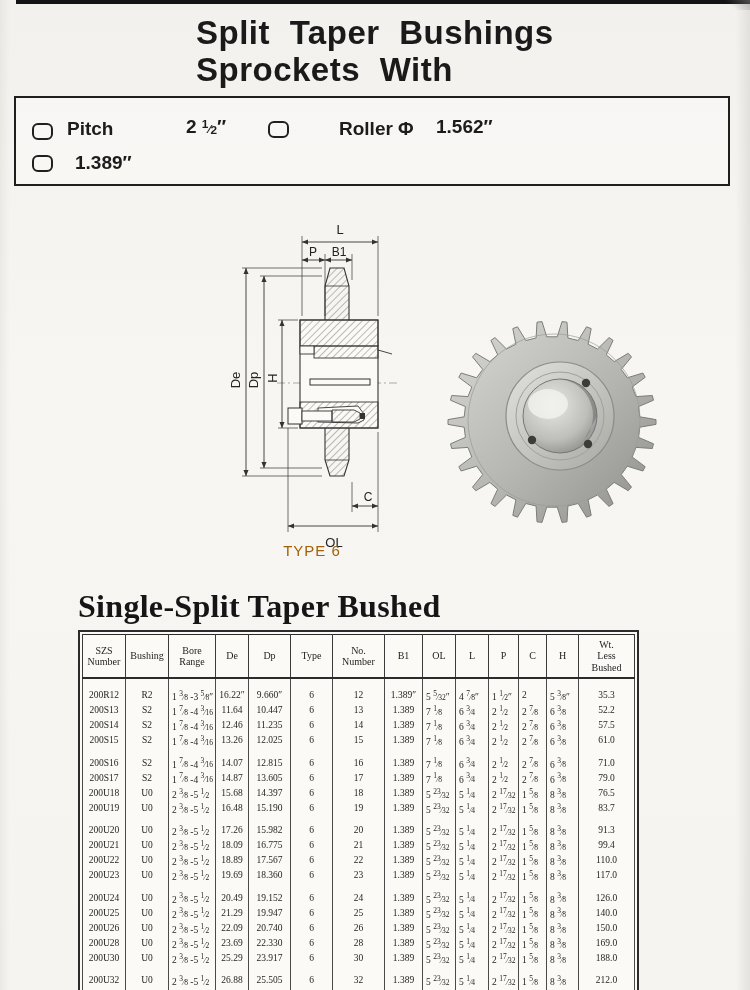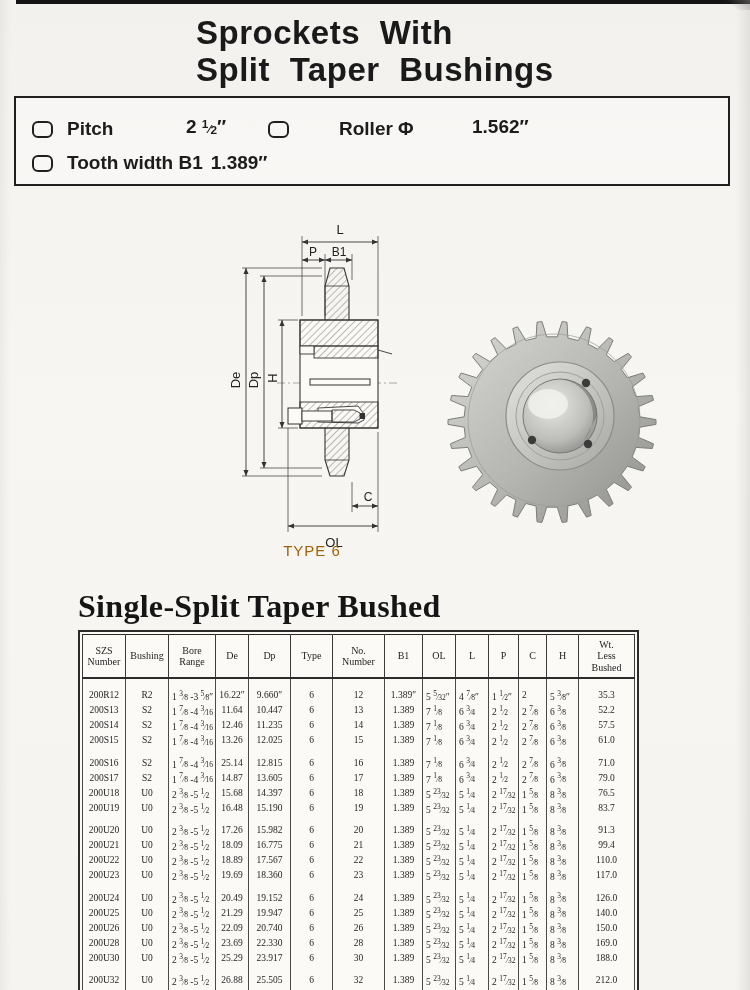--- a/index.html
+++ b/index.html
@@ -55,42 +55,41 @@
   td .fr .nu{vertical-align:.5em;}
   td .fr .de{vertical-align:-.05em;}
 </style>
 </head>
 <body>
 
 <div class="scan-topbar"></div>
 <div class="scan-corner"></div>
 
 <div class="title">
+  <div>Split Taper Bushings</div>
   <div>Sprockets With</div>
-  <div>Split Taper Bushings</div>
 </div>
 
 <div class="specbox">
-  <div class="spec-row" style="left:16px;top:20px;">
+  <div class="spec-row" style="left:16px;top:20px;align-items:flex-end;">
     <span class="bullet"></span>
     <span class="spec-label">Pitch</span>
   </div>
   <div class="spec-row" style="left:170px;top:18px;">
     <span class="spec-value frac">2 <span class="fr"><span class="nu">1</span>⁄<span class="de">2</span></span>″</span>
   </div>
   <div class="spec-row" style="left:252px;top:20px;gap:36px;">
     <span class="bullet"></span>
     <span class="spec-label">Roller Φ</span>
   </div>
-  <div class="spec-row" style="left:420px;top:18px;margin-left:36px;">
+  <div class="spec-row" style="left:420px;top:18px;">
     <span class="spec-value frac">1.562″</span>
   </div>
   <div class="spec-row" style="left:16px;top:54px;">
     <span class="bullet"></span>
-    <span class="spec-label">Tooth width B1</span>
     <span style="width:8px;display:inline-block;"></span>
     <span class="spec-value frac">1.389″</span>
   </div>
 </div>
 
 <div class="diagram">
 <svg viewBox="0 0 202 338" xmlns="http://www.w3.org/2000/svg">
   <defs>
     <pattern id="hatch" width="5" height="5" patternUnits="userSpaceOnUse" patternTransform="rotate(45)">
       <line x1="0" y1="0" x2="0" y2="5" stroke="#5a5a58" stroke-width="0.8"></line>
@@ -321,21 +320,21 @@
           <td></td>
           <td></td>
           <td></td>
           <td></td>
           <td></td>
         </tr>
         <tr>
           <td>200S16</td>
           <td>S2</td>
           <td class="al">1 <span class="fr"><span class="nu">7</span>⁄<span class="de">8</span></span> -4 <span class="fr"><span class="nu">3</span>⁄<span class="de">16</span></span></td>
-          <td>25.14</td>
+          <td>14.07</td>
           <td>12.815</td>
           <td>6</td>
           <td>16</td>
           <td>1.389</td>
           <td class="al">7 <span class="fr"><span class="nu">1</span>⁄<span class="de">8</span></span></td>
           <td class="al">6 <span class="fr"><span class="nu">3</span>⁄<span class="de">4</span></span></td>
           <td class="al">2 <span class="fr"><span class="nu">1</span>⁄<span class="de">2</span></span></td>
           <td class="al">2 <span class="fr"><span class="nu">7</span>⁄<span class="de">8</span></span></td>
           <td class="al">6 <span class="fr"><span class="nu">3</span>⁄<span class="de">8</span></span></td>
           <td>71.0</td>

